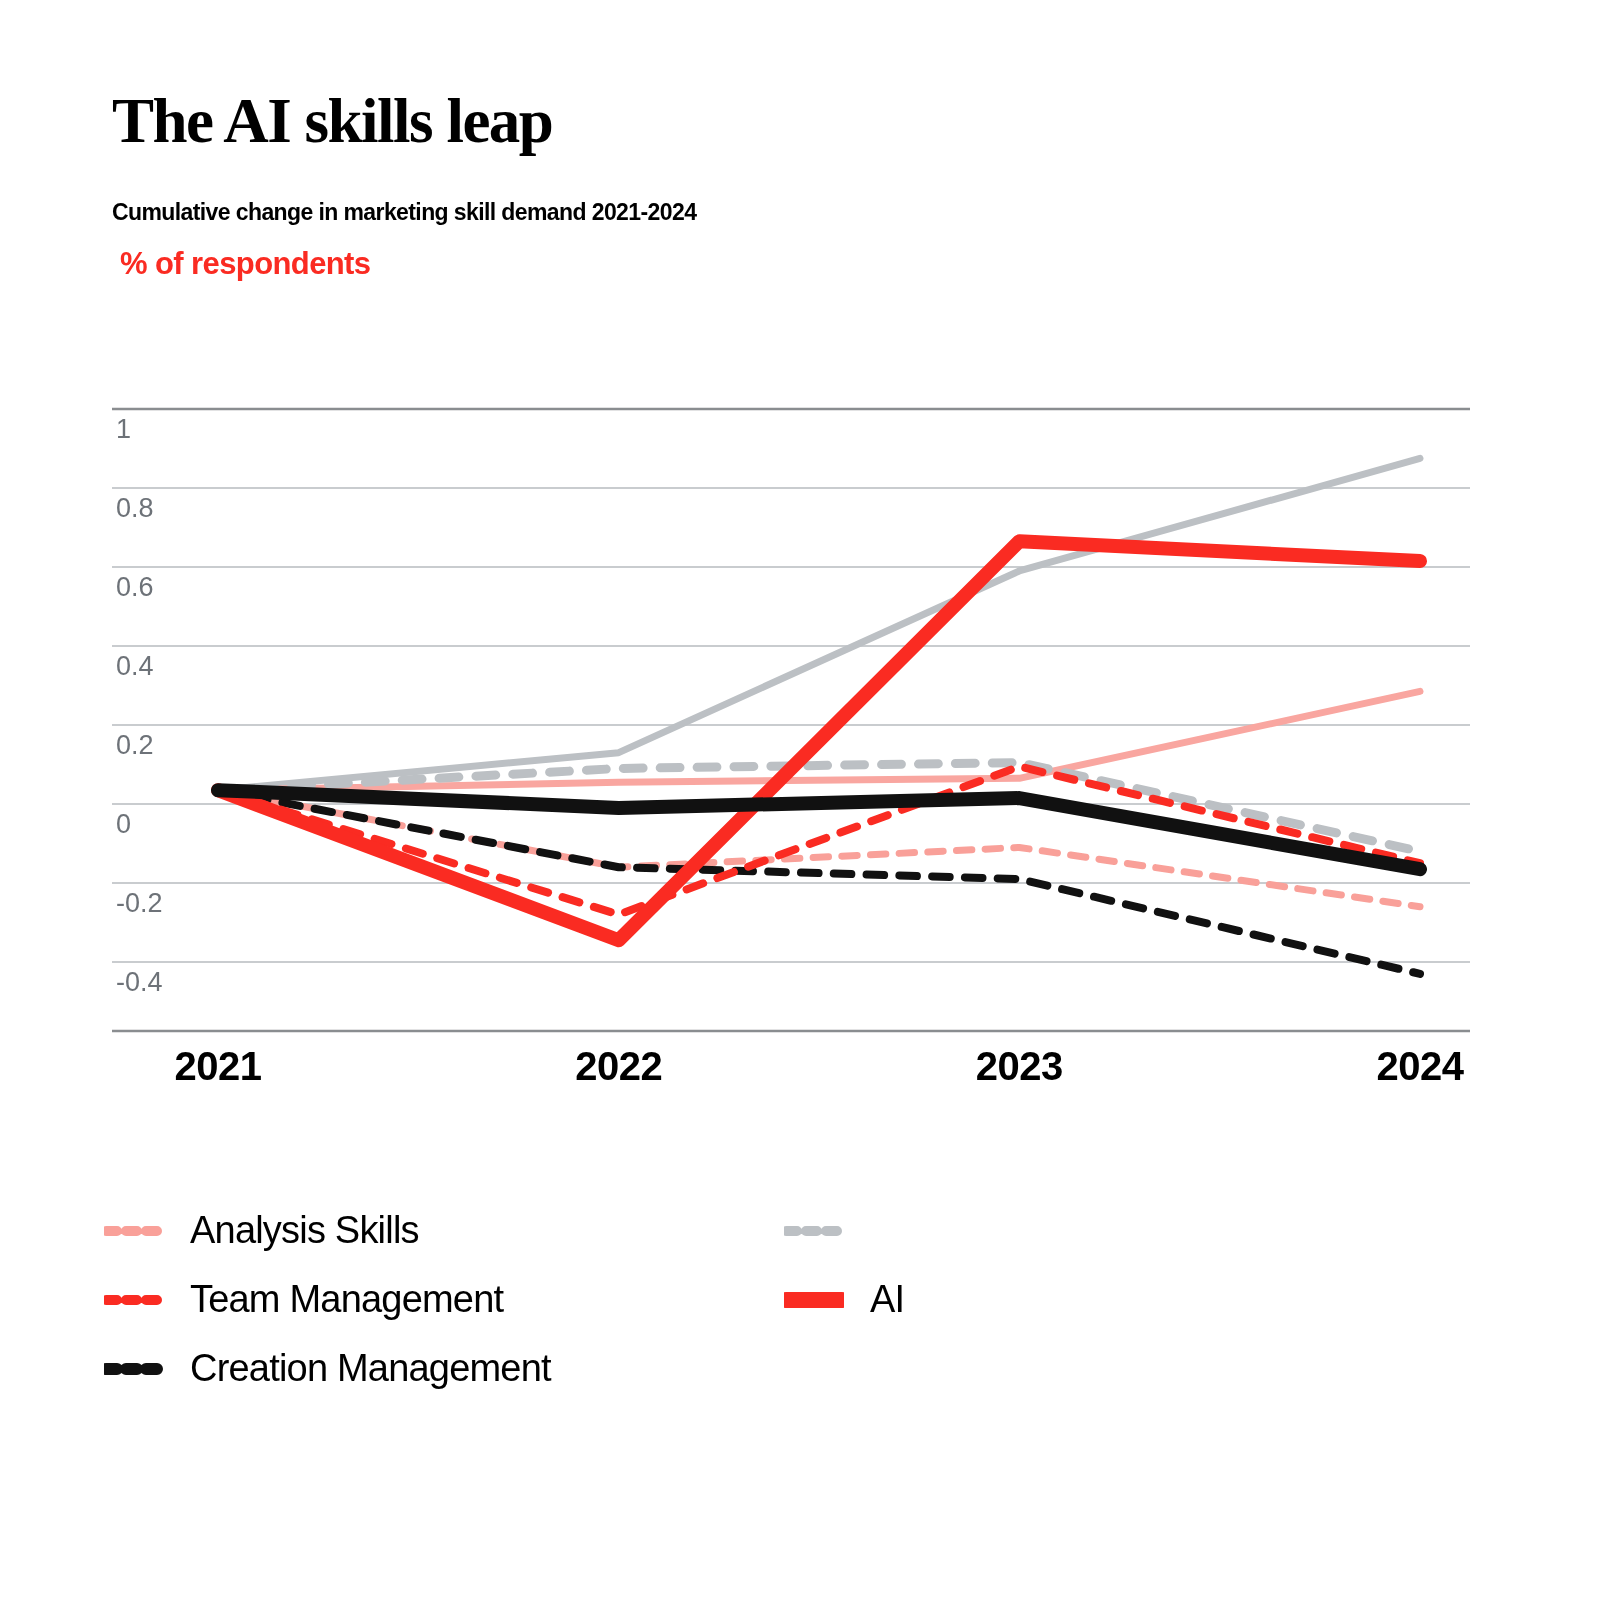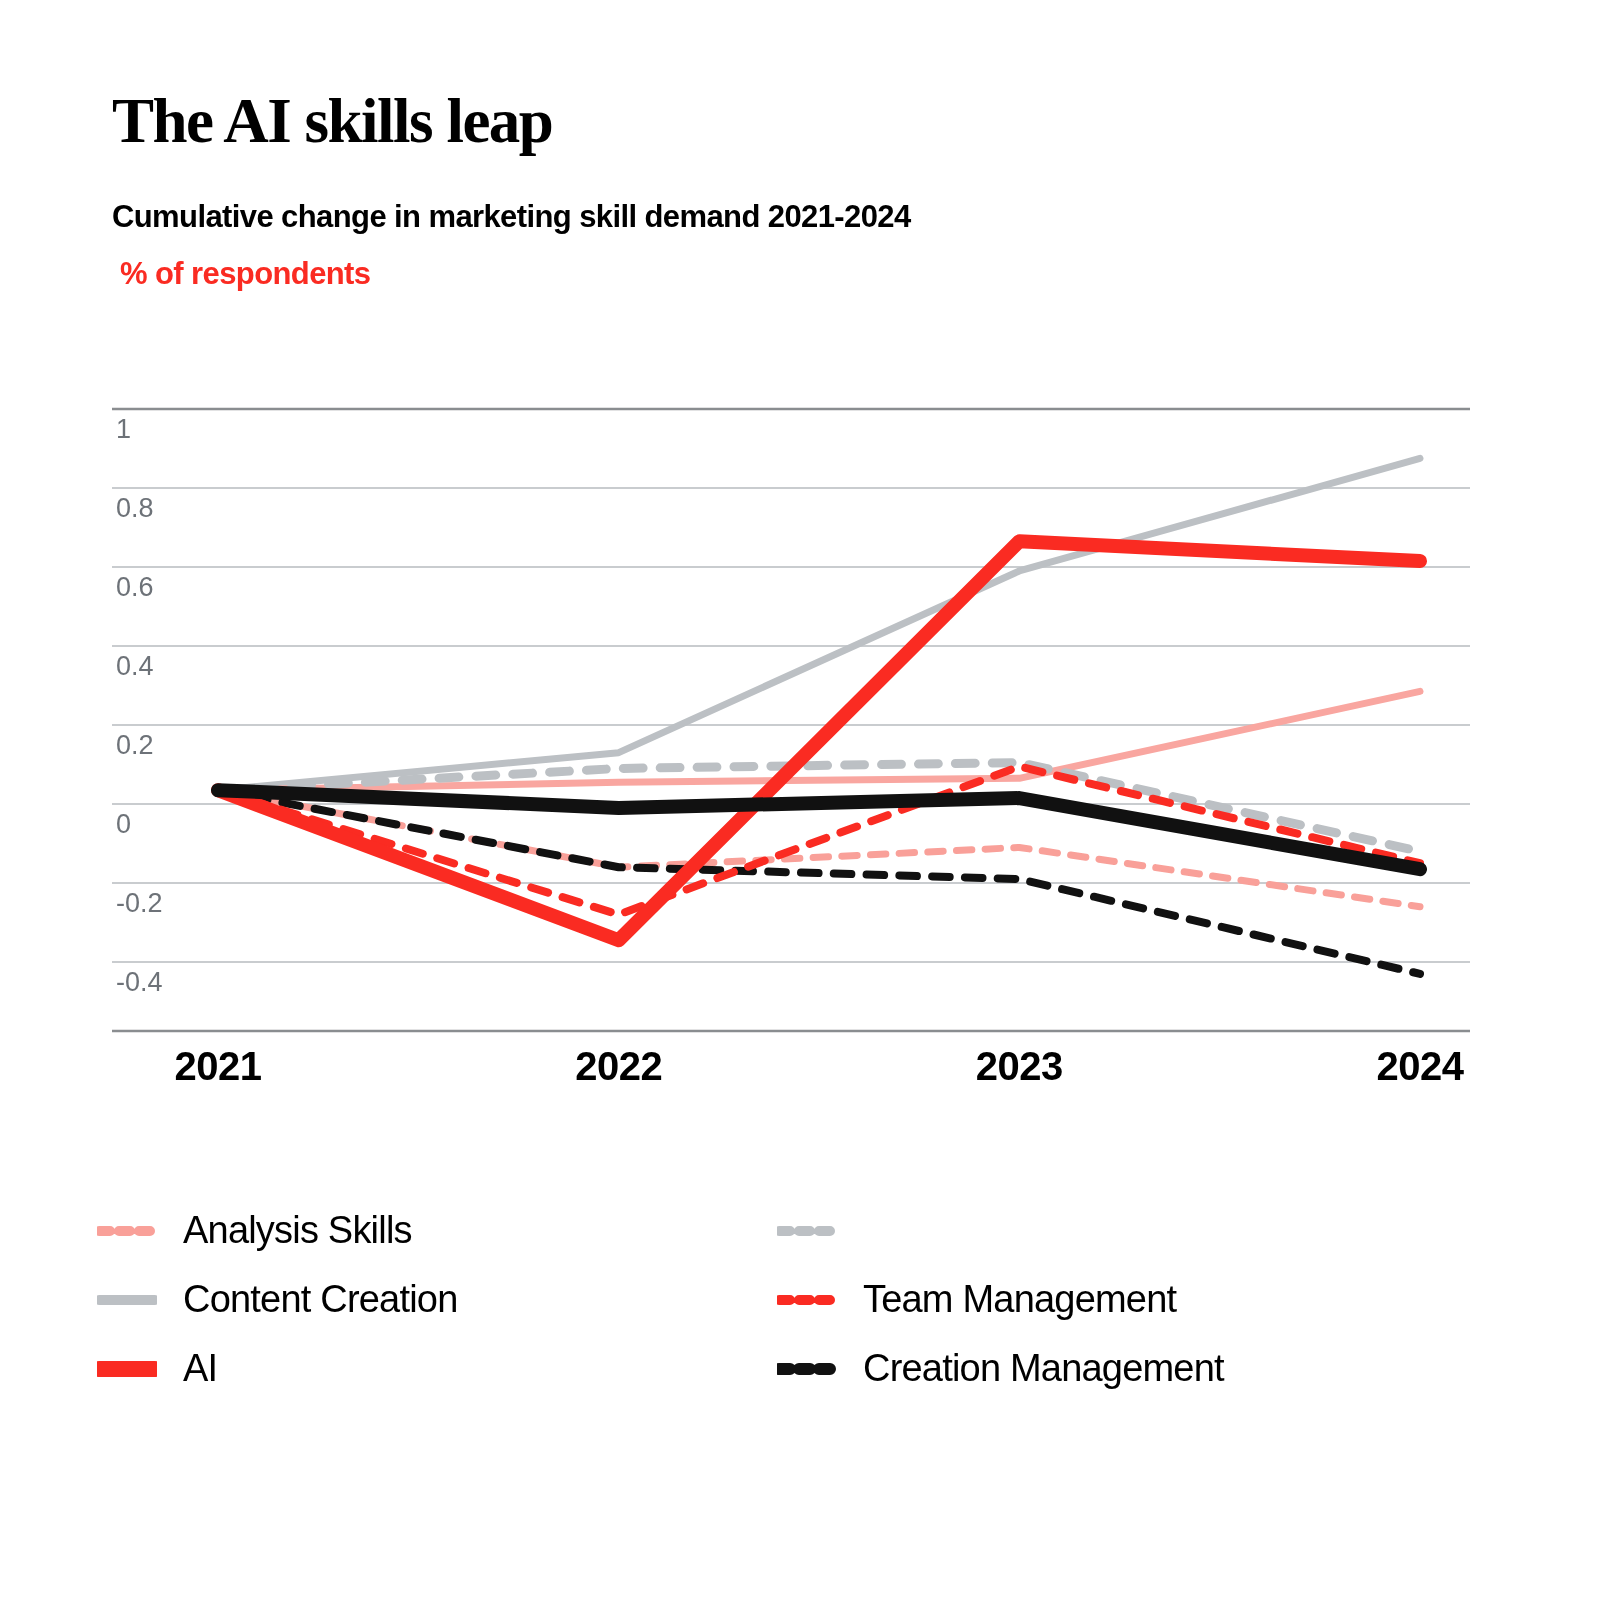--- a/index.html
+++ b/index.html
@@ -32,21 +32,21 @@
   .chart-title {
     font-size: 63px;
     font-weight: bold;
     letter-spacing: -1.5px;
     line-height: 1.05;
     margin: 0;
     color: #000;
     font-family: Liberation Serif, serif;
   }
   .chart-subtitle {
-    font-size: 31px;
+    font-size: 23px;
     font-weight: bold;
     letter-spacing: -0.6px;
     margin: 0;
     padding-top: 44px;
     color: #000;
     line-height: 1.25;
   }
   .chart-units {
     font-size: 31px;
     font-weight: bold;
@@ -78,21 +78,21 @@
     font-size: 40px;
     font-weight: bold;
     fill: #000000;
     text-anchor: middle;
     letter-spacing: -0.5px;
   }
 
   
   .legend {
     position: absolute;
-    left: 97px;
+    left: 104px;
     top: 1196px;
     width: 1400px;
     display: grid;
     grid-template-columns: 680px 680px;
     grid-auto-rows: 69px;
     align-items: center;
   }
   .legend-item {
     display: flex;
     align-items: center;
@@ -178,28 +178,20 @@
       <div class="legend-item">
         <span class="legend-swatch">
           <svg width="60" height="22">
             <line x1="2" x2="58" y1="11" y2="11" stroke="#BCC0C4" stroke-width="10" stroke-linecap="round" stroke-dasharray="11 9"></line>
           </svg>
         </span>
       </div>
       <div class="legend-item">
         <span class="legend-swatch">
           <svg width="60" height="22">
-            <line x1="2" x2="58" y1="11" y2="11" stroke="#BCC0C4" stroke-width="10" stroke-linecap="round"></line>
-          </svg>
-        </span>
-        <span class="legend-label">Content Creation</span>
-      </div>
-      <div class="legend-item">
-        <span class="legend-swatch">
-          <svg width="60" height="22">
             <line x1="2" x2="58" y1="11" y2="11" stroke="#FA2B22" stroke-width="10" stroke-linecap="round" stroke-dasharray="11 9"></line>
           </svg>
         </span>
         <span class="legend-label">Team Management</span>
       </div>
       <div class="legend-item">
         <span class="legend-swatch">
           <svg width="60" height="22">
             <line x1="2" x2="58" y1="11" y2="11" stroke="#FA2B22" stroke-width="16" stroke-linecap="round"></line>
           </svg>

